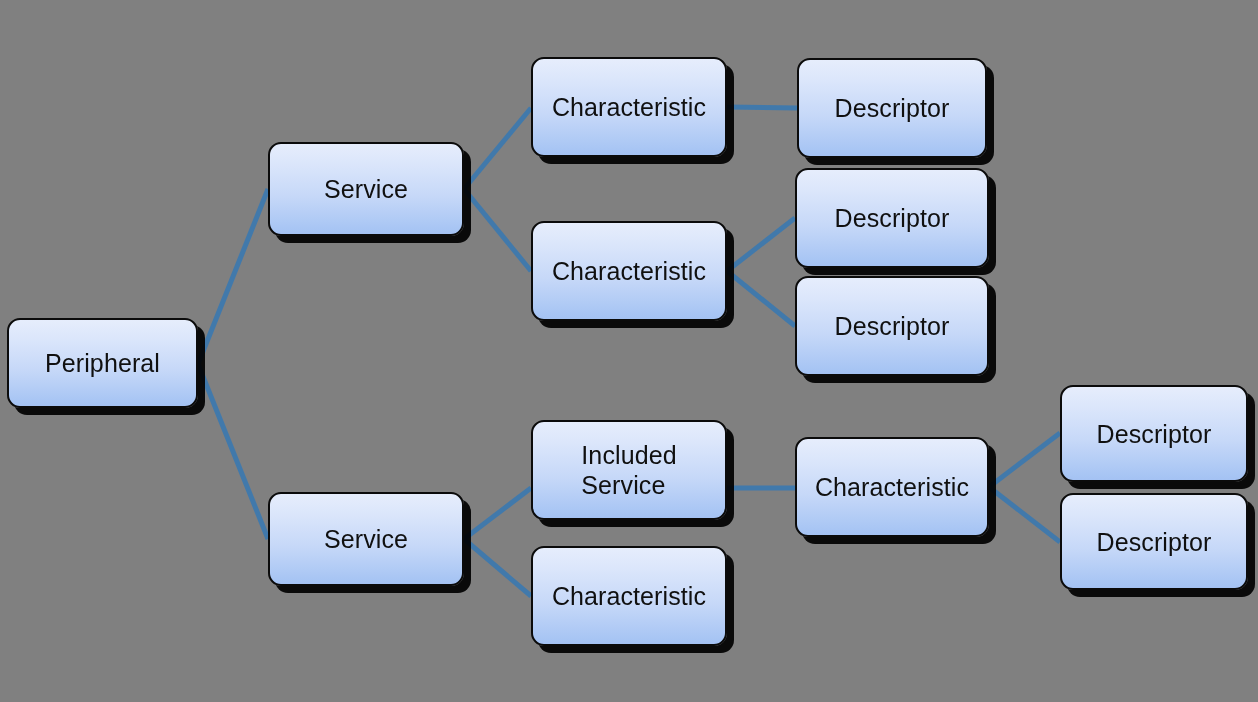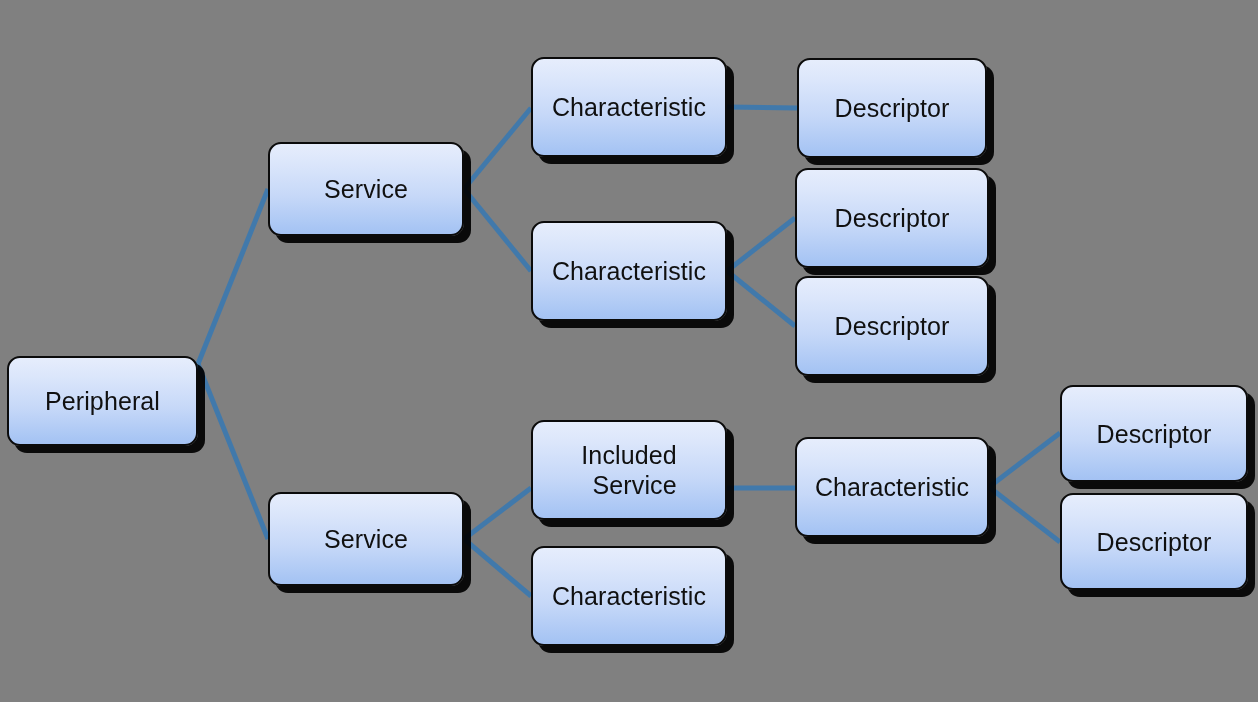--- a/index.html
+++ b/index.html
@@ -33,21 +33,21 @@
     position: absolute;
     z-index: 2;
     box-sizing: border-box;
     border: 2.5px solid #0b0b0b;
     border-radius: 13px;
     background: linear-gradient(to bottom, #e6edfc 0%, #dbe6fb 22%, #c6d8f8 58%, #a9c6f4 93%, #a4c2f3 100%);
     box-shadow: 7px 7px 0 0 rgba(0,0,0,0.92);
     display: flex;
     align-items: center;
     justify-content: center;
-    text-align: right;
+    text-align: left;
     color: #101010;
     font-size: 25px;
     line-height: 1.12;
     letter-spacing: 0.1px;
     white-space: pre-line;
     padding: 0 4px;
   }
   .node.two-line {
     line-height: 1.22;
   }
@@ -63,21 +63,21 @@
       <line x1="464" y1="189" x2="531" y2="271" stroke="#4179AB" stroke-width="5" stroke-linecap="butt"></line>
       <line x1="727" y1="107" x2="797" y2="108" stroke="#4179AB" stroke-width="5" stroke-linecap="butt"></line>
       <line x1="727" y1="271" x2="795" y2="218" stroke="#4179AB" stroke-width="5" stroke-linecap="butt"></line>
       <line x1="727" y1="271" x2="795" y2="326" stroke="#4179AB" stroke-width="5" stroke-linecap="butt"></line>
       <line x1="464" y1="539" x2="531" y2="488" stroke="#4179AB" stroke-width="5" stroke-linecap="butt"></line>
       <line x1="464" y1="539" x2="531" y2="596" stroke="#4179AB" stroke-width="5" stroke-linecap="butt"></line>
       <line x1="727" y1="488" x2="795" y2="488" stroke="#4179AB" stroke-width="5" stroke-linecap="butt"></line>
       <line x1="989" y1="487" x2="1060" y2="433" stroke="#4179AB" stroke-width="5" stroke-linecap="butt"></line>
       <line x1="989" y1="487" x2="1060" y2="542" stroke="#4179AB" stroke-width="5" stroke-linecap="butt"></line>
     </svg>
-<div class="node" style="left: 7px; top: 318px; width: 191px; height: 90px; margin-top: 38px;">Peripheral</div>
+<div class="node" style="left: 7px; top: 318px; width: 191px; height: 90px;">Peripheral</div>
     <div class="node" style="left: 268px; top: 142px; width: 196px; height: 94px;">Service</div>
     <div class="node" style="left: 268px; top: 492px; width: 196px; height: 94px;">Service</div>
     <div class="node" style="left: 531px; top: 57px; width: 196px; height: 100px;">Characteristic</div>
     <div class="node" style="left: 531px; top: 221px; width: 196px; height: 100px;">Characteristic</div>
     <div class="node two-line" style="left: 531px; top: 420px; width: 196px; height: 100px;">Included
 Service</div>
     <div class="node" style="left: 531px; top: 546px; width: 196px; height: 100px;">Characteristic</div>
     <div class="node" style="left: 795px; top: 437px; width: 194px; height: 100px;">Characteristic</div>
     <div class="node" style="left: 797px; top: 58px; width: 190px; height: 100px;">Descriptor</div>
     <div class="node" style="left: 795px; top: 168px; width: 194px; height: 100px;">Descriptor</div>

